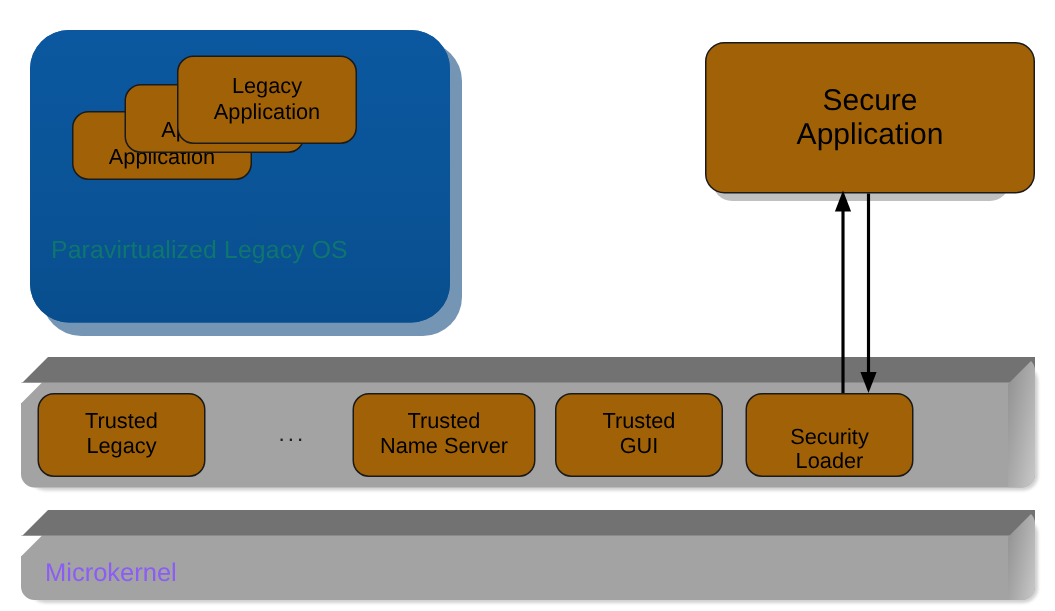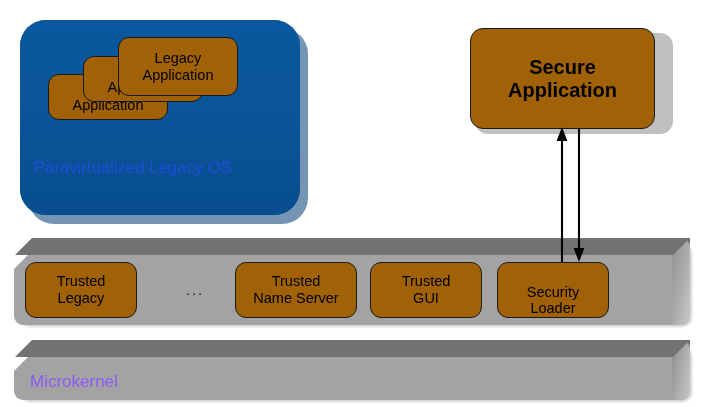--- a/index.html
+++ b/index.html
@@ -9,40 +9,40 @@
 
   #stage{position:absolute;left:0;top:0;width:703px;height:407px;}
 
   
   .vm-shadow{position:absolute;left:28px;top:28px;width:280px;height:196px;
              border-radius:26px;background:#063f78;opacity:.55;filter:blur(0.5px);}
   .vm-box{position:absolute;left:20px;top:20px;width:280px;height:195px;
           border-radius:26px;background:#0a5599;}
   .vm-box .vm-grad{position:absolute;inset:0;border-radius:26px;
           background:linear-gradient(180deg,#0b58a0 0%,#0a5396 60%,#084e8e 100%);}
-  .vm-label{position:absolute;left:34px;top:158px;color:#1d4ed8;font-size:16.5px;
+  .vm-label{position:absolute;left:34px;top:158px;color:#0f766e;font-size:16.5px;
             letter-spacing:.1px;white-space:nowrap;}
 
   
   .lbox{position:absolute;background:#a16207;border:1.6px solid #1a1a1a;
         border-radius:11px;box-sizing:border-box;
         display:flex;align-items:center;justify-content:center;text-align:center;
         color:#000;line-height:1.14;}
   .lbox .ltxt{display:block;}
 
   
   .app1{left:48px;top:74px;width:120px;height:46px;font-size:14.5px;z-index:3;}
   .app2{left:83px;top:56px;width:120px;height:46px;font-size:14.5px;z-index:4;}
   .app3{left:118px;top:37px;width:120px;height:59px;font-size:14.5px;z-index:5;}
 
   
   .secure-shadow{position:absolute;left:475px;top:33px;width:198px;height:101px;
                  border-radius:13px;background:#8d8d8d;opacity:.55;}
-  .secure{left:470px;top:28px;width:185px;height:101px;font-size:20px;border-radius:13px;
-          border-width:1.8px;z-index:3;font-weight:bold;}
+  .secure{left:470px;top:28px;width:220px;height:101px;font-size:20px;border-radius:13px;
+          border-width:1.8px;z-index:3;}
 
   
   .bar{position:absolute;}
   .bar .bshadow{position:absolute;left:6px;top:6px;right:-2px;bottom:-2px;
                 background:#9a9a9a;opacity:.45;border-radius:10px;filter:blur(1px);}
   .bar .btop{position:absolute;left:0;top:0;width:100%;height:18px;background:#727272;}
   .bar .btop::before{content:"";position:absolute;left:0;top:0;width:18px;height:18px;
                 background:#ffffff;
                 clip-path:polygon(0 0,18px 0,0 18px);}
   .bar .bfront{position:absolute;left:0;top:17px;right:0;bottom:0;background:#a3a3a3;

